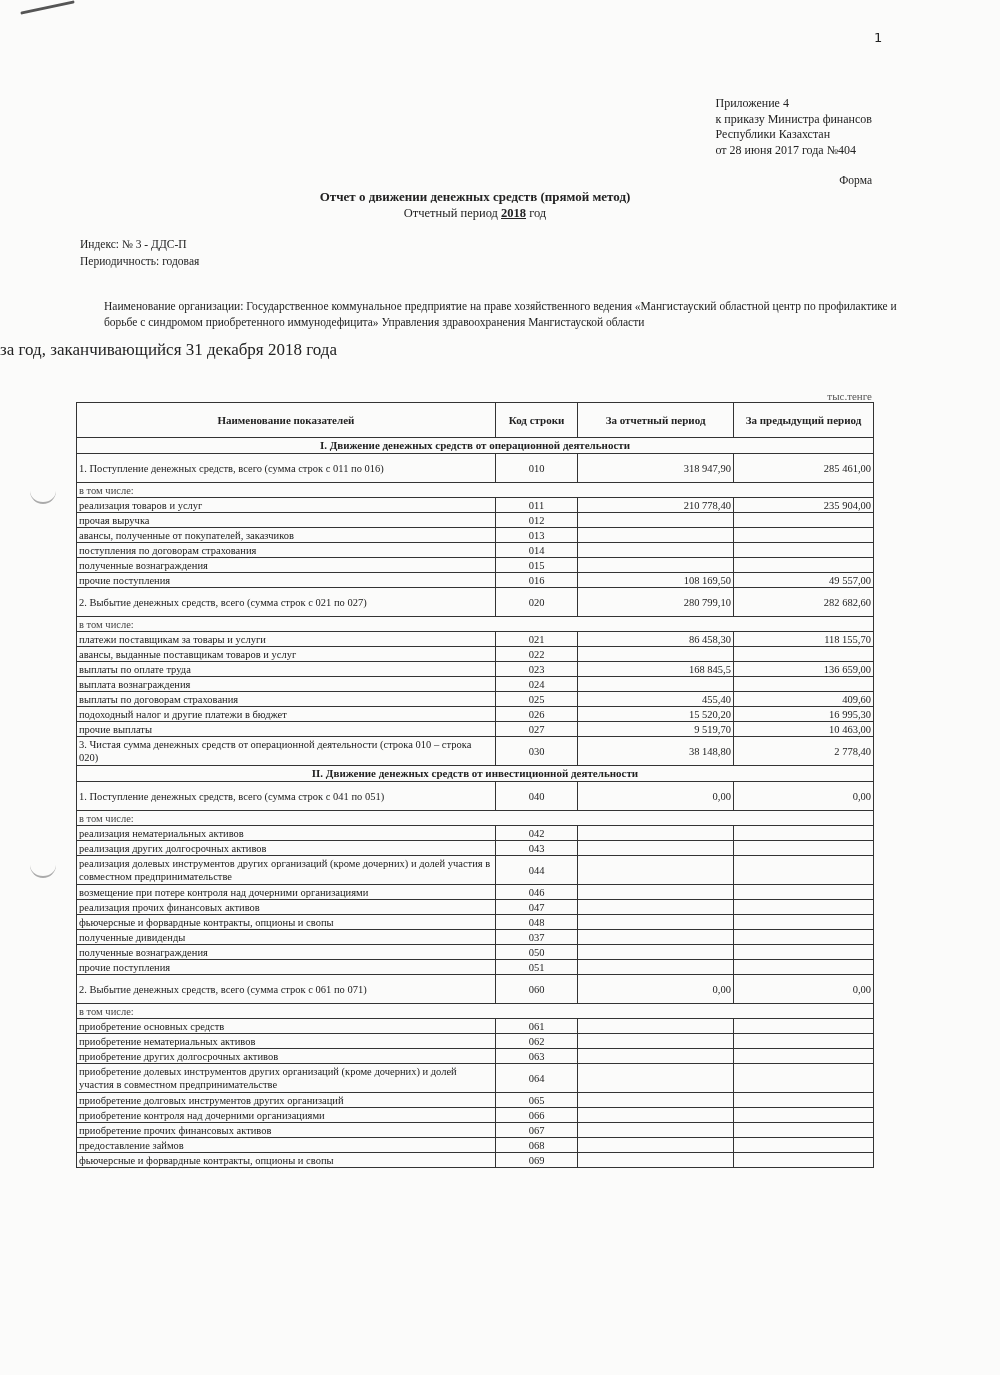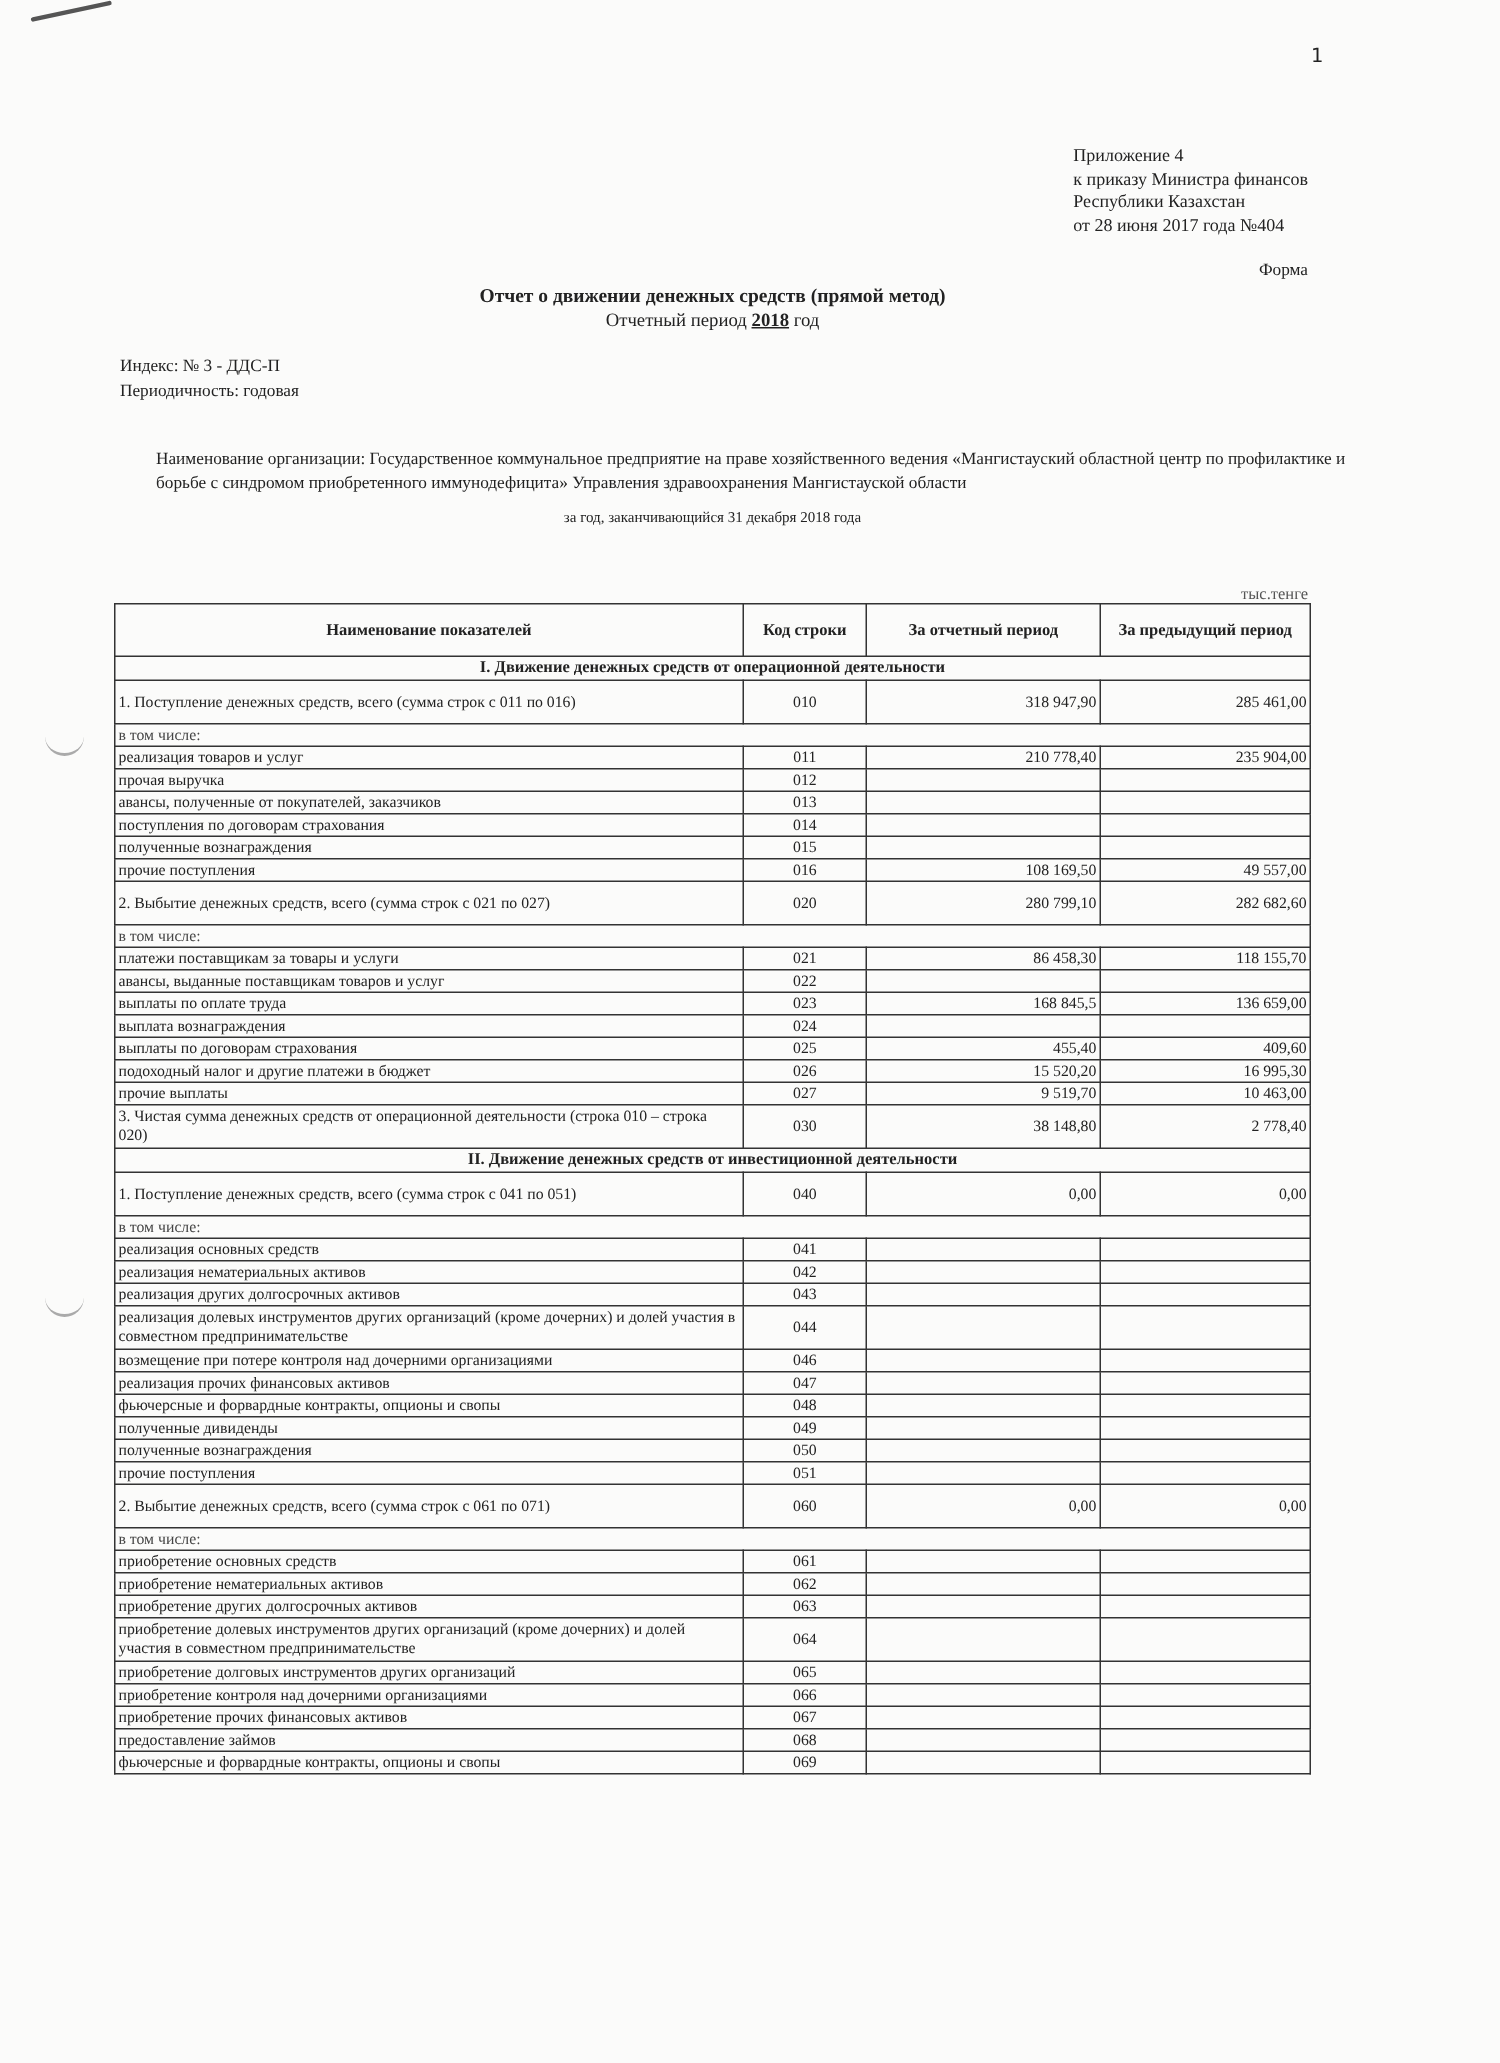--- a/index.html
+++ b/index.html
@@ -10,21 +10,21 @@
     .scan-mark { position: absolute; left: 20px; top: 6px; width: 55px; height: 3px; background: #555; transform: rotate(-12deg); border-radius: 2px; }
     .punch { position: absolute; left: 30px; width: 26px; height: 14px; border-bottom: 2px solid #aaa; border-radius: 0 0 14px 14px; }
     .page-num { position: absolute; left: 874px; top: 30px; font-family: "DejaVu Sans", sans-serif; font-size: 13px; }
     .appendix { position: absolute; right: 128px; top: 96px; text-align: left; font-size: 12px; line-height: 15.5px; }
     .forma { position: absolute; right: 128px; top: 174px; font-size: 11.5px; }
     .title { position: absolute; left: 0; width: 950px; top: 189px; text-align: center; font-weight: bold; font-size: 13px; }
     .period { position: absolute; left: 0; width: 950px; top: 206px; text-align: center; font-size: 12.5px; }
     .period .yr { font-weight: bold; text-decoration: underline; }
     .meta { position: absolute; left: 80px; top: 236px; font-size: 11.5px; line-height: 17px; }
     .org { position: absolute; left: 80px; top: 298px; width: 800px; font-size: 11.5px; line-height: 16px; margin-left: 24px; }
-    .fy { position: absolute; left: 0; width: 950px; top: 340px; text-align: center; font-size: 10px; font-family: Liberation Serif, serif; }
+    .fy { position: absolute; left: 0; width: 950px; top: 340px; text-align: left; font-size: 17px; font-family: Liberation Serif, serif; }
     .units { position: absolute; right: 128px; top: 390px; font-size: 11px; color: #555; }
     table.report { position: absolute; left: 76px; top: 402px; width: 798px; border-collapse: collapse; font-size: 10.5px; }
     table.report td, table.report th { border: 1px solid #333; padding: 0 2px; height: 14px; line-height: 13px; }
     table.report th { font-weight: bold; height: 34px; font-size: 11px; }
     .c-name { width: 418px; text-align: left; }
     .c-code { width: 78px; text-align: center; }
     .c-cur { width: 152px; text-align: right; }
     .c-prev { width: 136px; text-align: right; }
     tr.section td { text-align: center; font-weight: bold; font-size: 11px; height: 15px; }
     tr.total td { font-weight: normal; height: 28px; }
@@ -184,26 +184,20 @@
   <tr class="total">
         <td class="c-name">1. Поступление денежных средств, всего (сумма строк с 041 по 051)</td>
         <td class="c-code">040</td>
         <td class="c-cur">0,00</td>
         <td class="c-prev">0,00</td>
       </tr>
   <tr class="sub">
         <td colspan="4">в том числе:</td>
       </tr>
   <tr>
-        <td class="c-name">реализация основных средств</td>
-        <td class="c-code">041</td>
-        <td class="c-cur"></td>
-        <td class="c-prev"></td>
-      </tr>
-  <tr>
         <td class="c-name">реализация нематериальных активов</td>
         <td class="c-code">042</td>
         <td class="c-cur"></td>
         <td class="c-prev"></td>
       </tr>
   <tr>
         <td class="c-name">реализация других долгосрочных активов</td>
         <td class="c-code">043</td>
         <td class="c-cur"></td>
         <td class="c-prev"></td>
@@ -227,21 +221,21 @@
         <td class="c-prev"></td>
       </tr>
   <tr>
         <td class="c-name">фьючерсные и форвардные контракты, опционы и свопы</td>
         <td class="c-code">048</td>
         <td class="c-cur"></td>
         <td class="c-prev"></td>
       </tr>
   <tr>
         <td class="c-name">полученные дивиденды</td>
-        <td class="c-code">049</td>
+        <td class="c-code">037</td>
         <td class="c-cur"></td>
         <td class="c-prev"></td>
       </tr>
   <tr>
         <td class="c-name">полученные вознаграждения</td>
         <td class="c-code">050</td>
         <td class="c-cur"></td>
         <td class="c-prev"></td>
       </tr>
   <tr>

